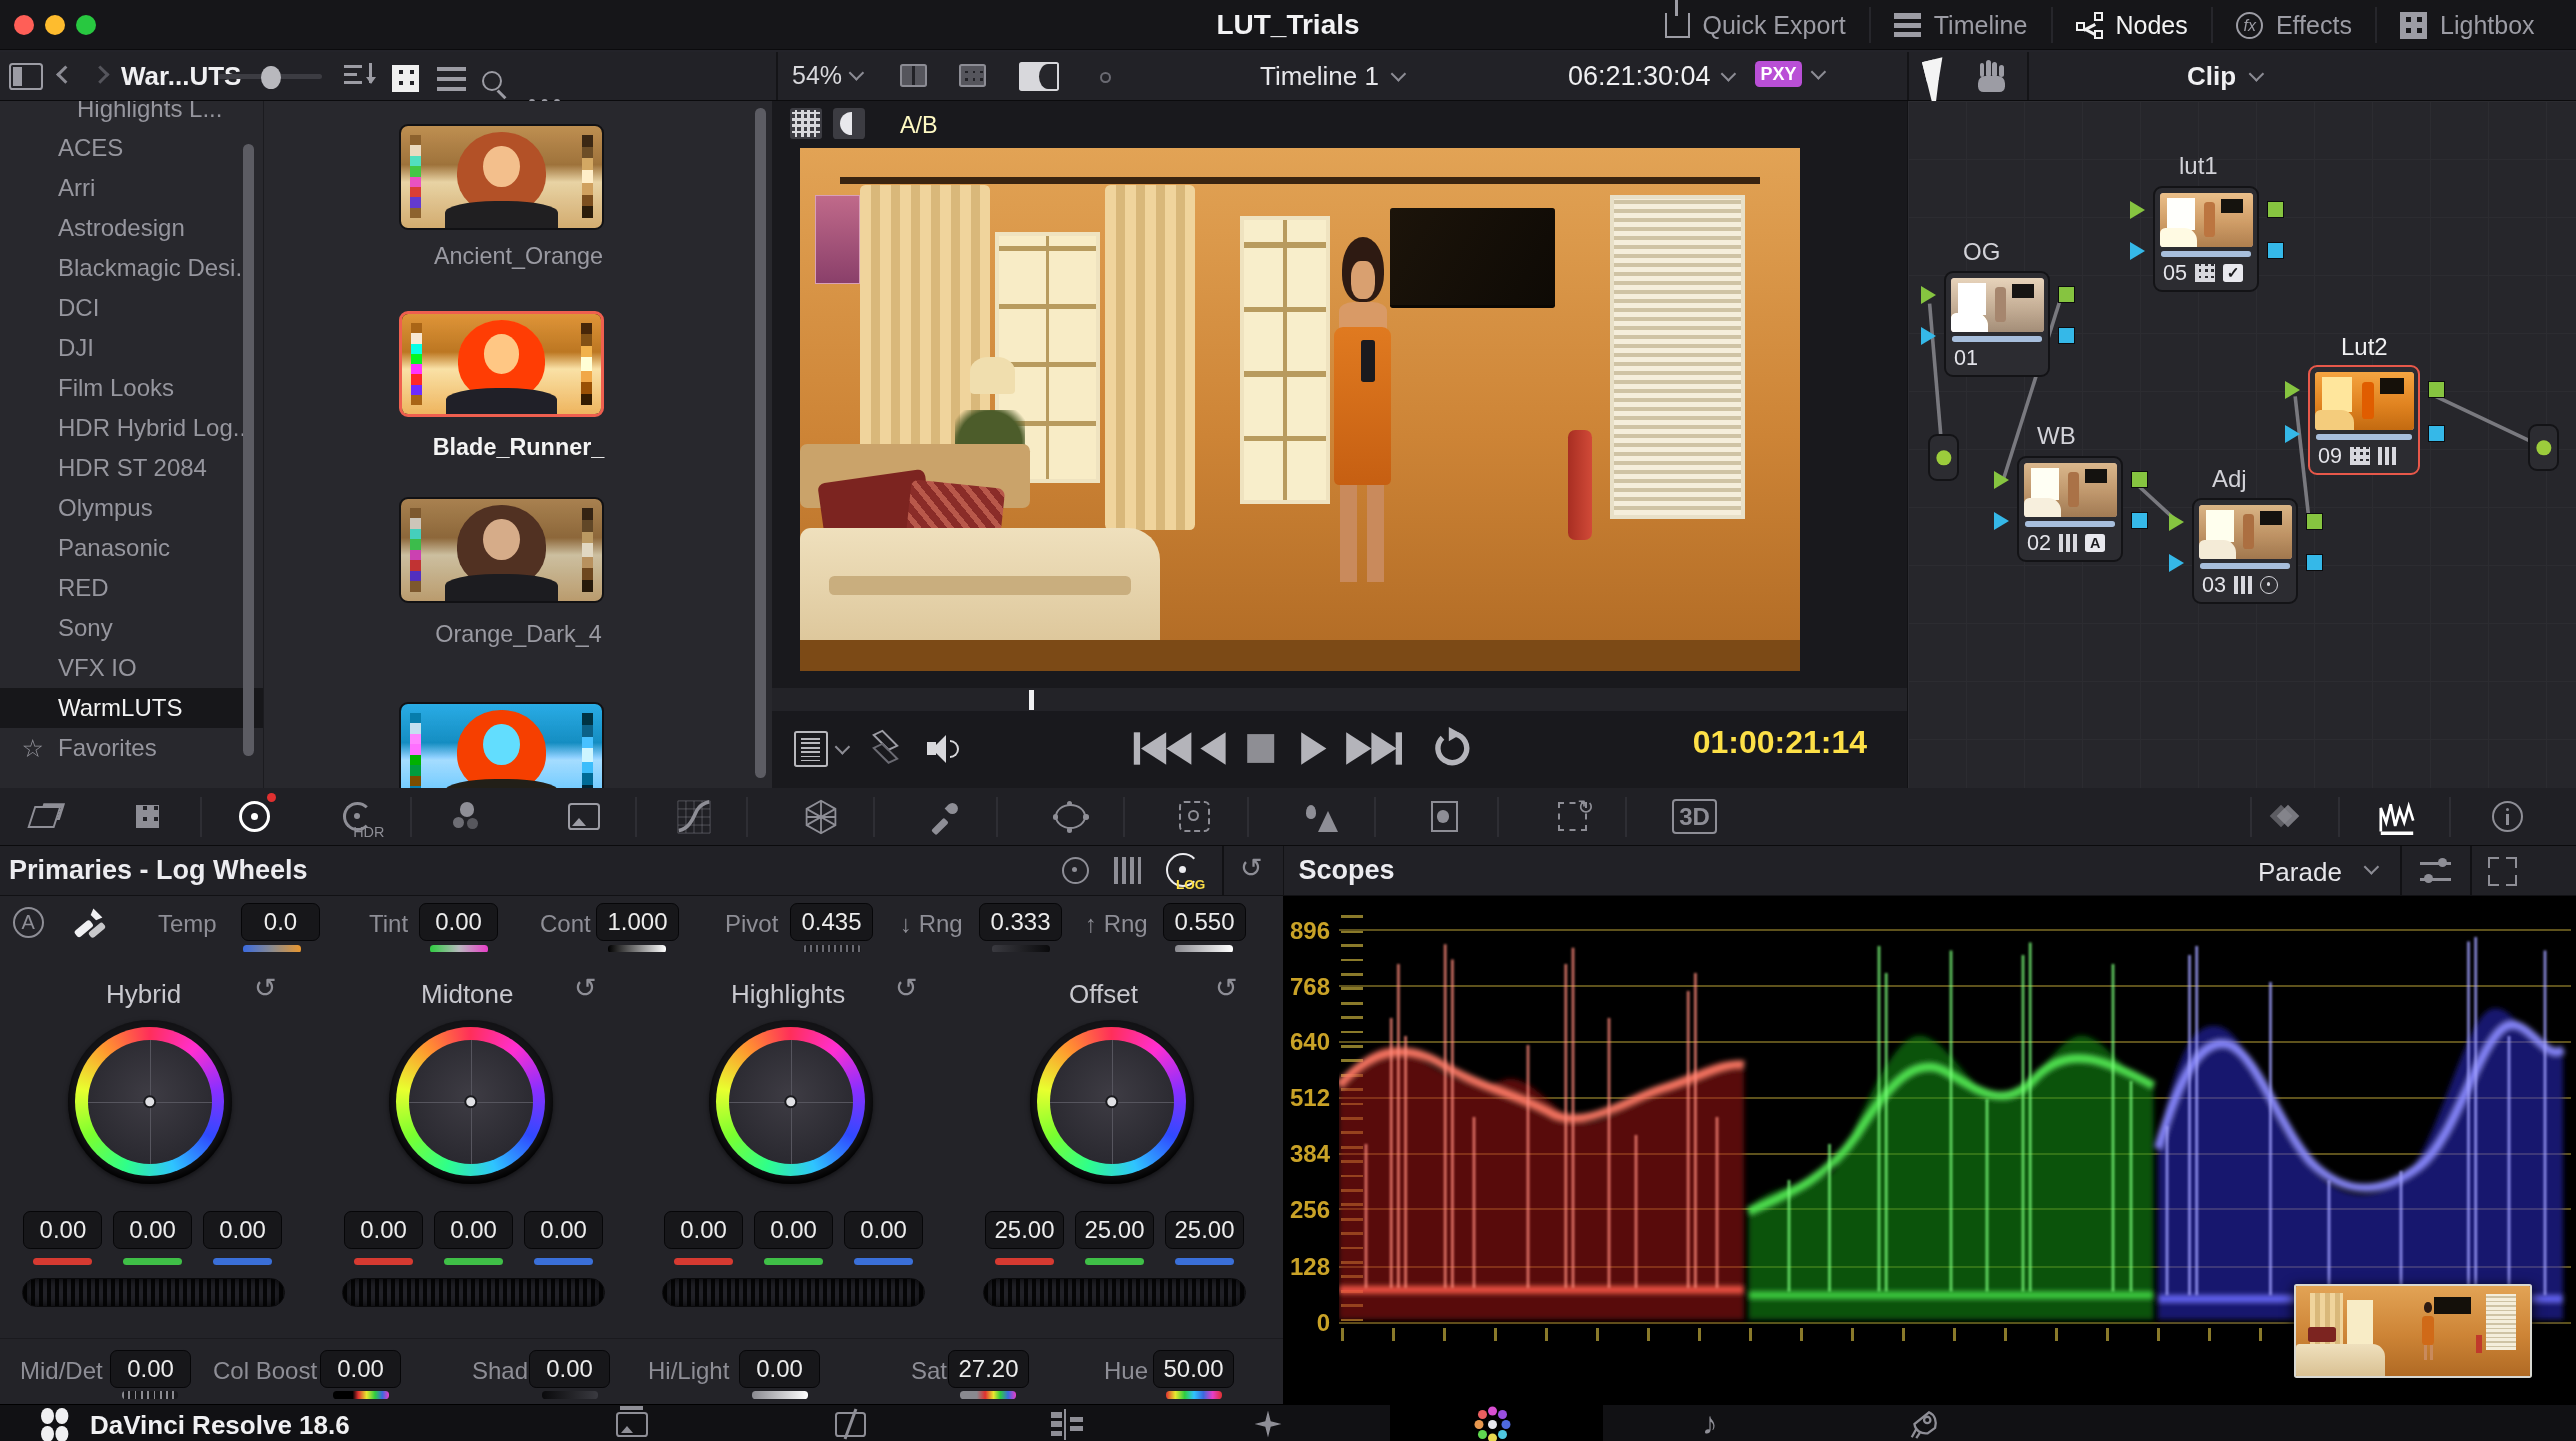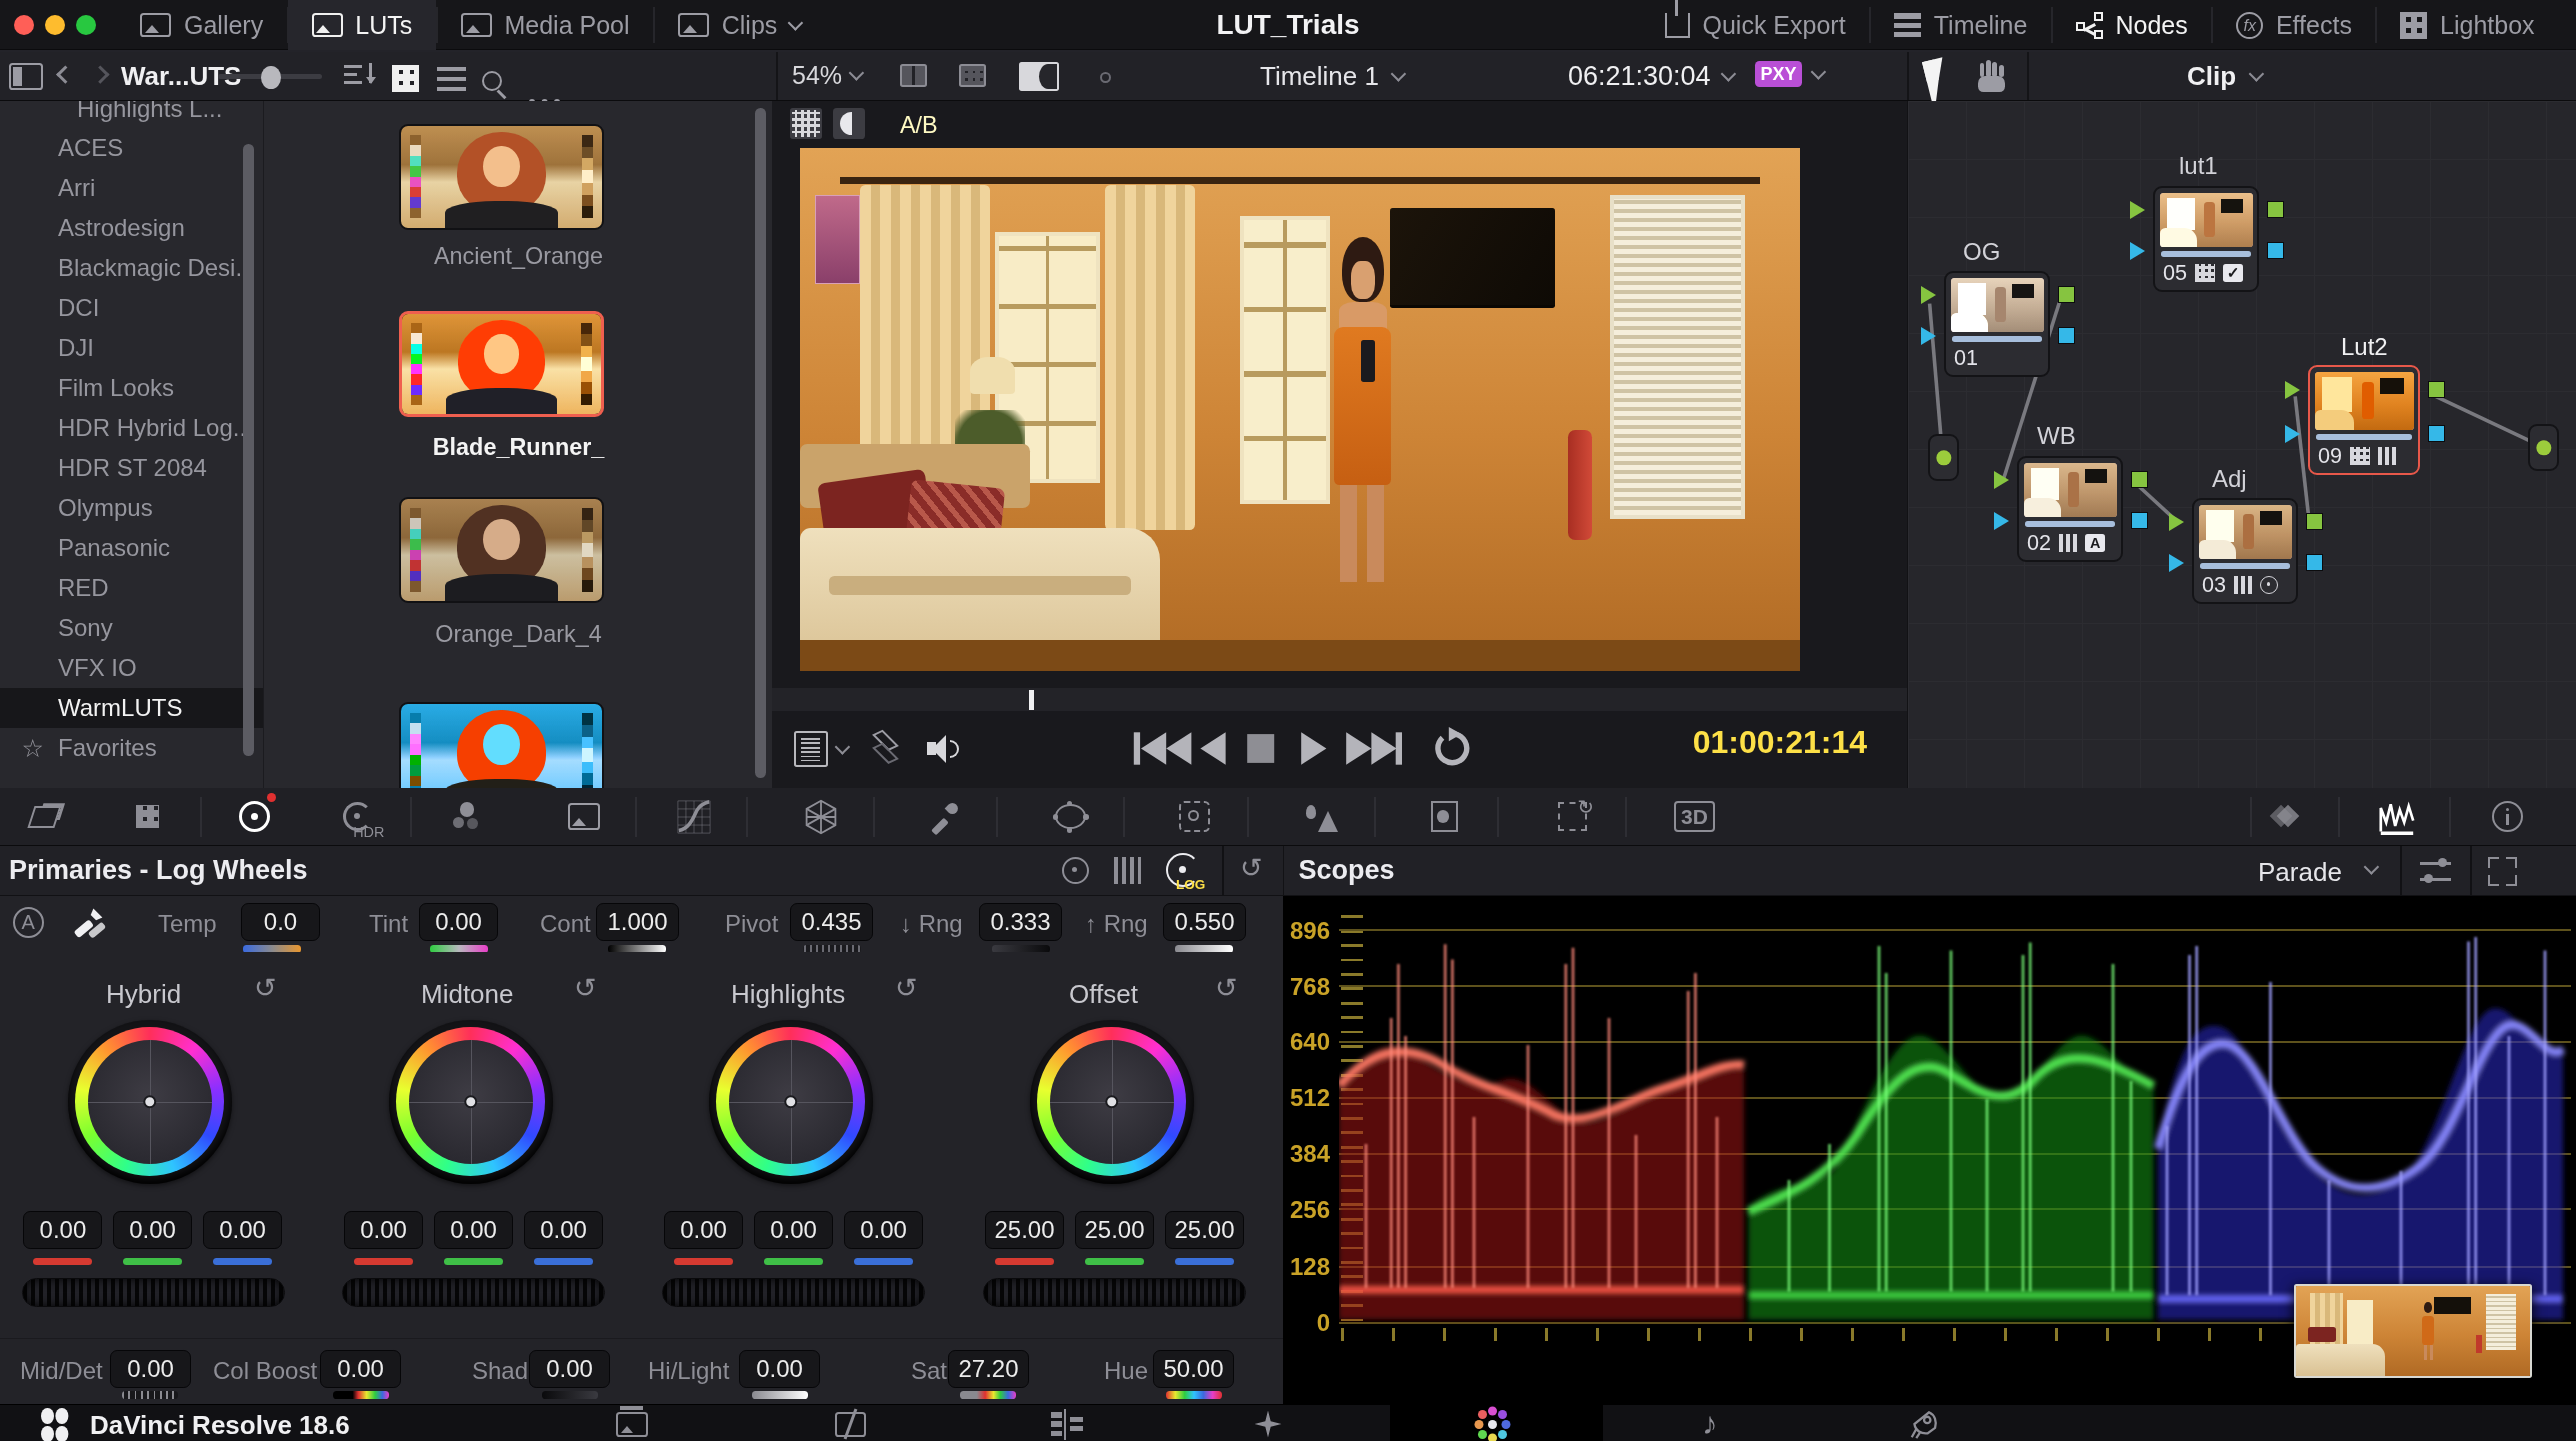--- a/index.html
+++ b/index.html
@@ -132,42 +132,20 @@
 </style>
 </head>
 <body>
 
 <div id="topbar" class="ab">
   <div class="row ab" style="left:14.4px; top:15.3px;">
     <span class="tlight" style="background:#ff5f57"></span>
     <span class="tlight" style="background:#febc2e"></span>
     <span class="tlight" style="background:#28c840"></span>
   </div>
-  <div class="row ab" style="left:117px; top:0;">
-    <div class="tab">
-      <span class="ic-img"></span>
-      <span>Gallery</span>
-    </div>
-    <div class="vdiv"></div>
-    <div class="tab active" style="background:#26262c;">
-      <span class="ic-img"></span>
-      <span>LUTs</span>
-    </div>
-    <div class="vdiv"></div>
-    <div class="tab">
-      <span class="ic-img"></span>
-      <span>Media Pool</span>
-    </div>
-    <div class="vdiv"></div>
-    <div class="tab">
-      <span class="ic-img"></span>
-      <span>Clips</span>
-      <span class="chev"></span>
-    </div>
-  </div>
   <div id="win-title" class="ab">LUT_Trials</div>
   <div class="row ab" style="right:18px; top:0;">
     <div class="tab">
       <span style="width:25px;height:25px;border:2.7px solid #9c9ca4;border-top:none;position:relative;display:inline-block;">
           <span style="position:absolute;left:8px;top:-14.4px;width:2.7px;height:18px;background:#9c9ca4;"></span>
         </span>
       <span>Quick Export</span>
     </div>
     <div class="vdiv"></div>
     <div class="tab">
@@ -629,21 +607,21 @@
       </span>
   </div>
   <div class="pal-div" style="left:1497px;"></div>
   <div class="pal" style="left:1551px;">
     <span style="width:29px;height:29px;border:2.7px dashed currentColor;position:relative;display:block;">
         <span style="position:absolute;right:-9px;top:-9px;font-size:20px;">↻</span>
       </span>
   </div>
   <div class="pal-div" style="left:1625px;"></div>
   <div class="pal" style="left:1673px;">
-    <span style="border:2.7px solid currentColor;border-radius:4px;padding:1.8px 5.4px;font-size:21px;font-weight:bold;">3D</span>
+    <span style="border:2.7px solid currentColor;border-radius:4px;padding:1.8px 5.4px;font-size:24px;font-weight:bold;">3D</span>
   </div>
 
   <div class="pal-div" style="left:2250px;"></div>
   <div class="pal" style="left:2265px;">
     <span style="width:31px;height:31px;position:relative;display:block;">
         <span style="position:absolute;left:1.8px;top:7.2px;width:16px;height:16px;background:currentColor;transform:rotate(45deg);opacity:.55;"></span>
         <span style="position:absolute;left:9px;top:7.2px;width:16px;height:16px;background:currentColor;transform:rotate(45deg);opacity:.8;"></span>
       </span>
   </div>
   <div class="pal-div" style="left:2338px;"></div>

